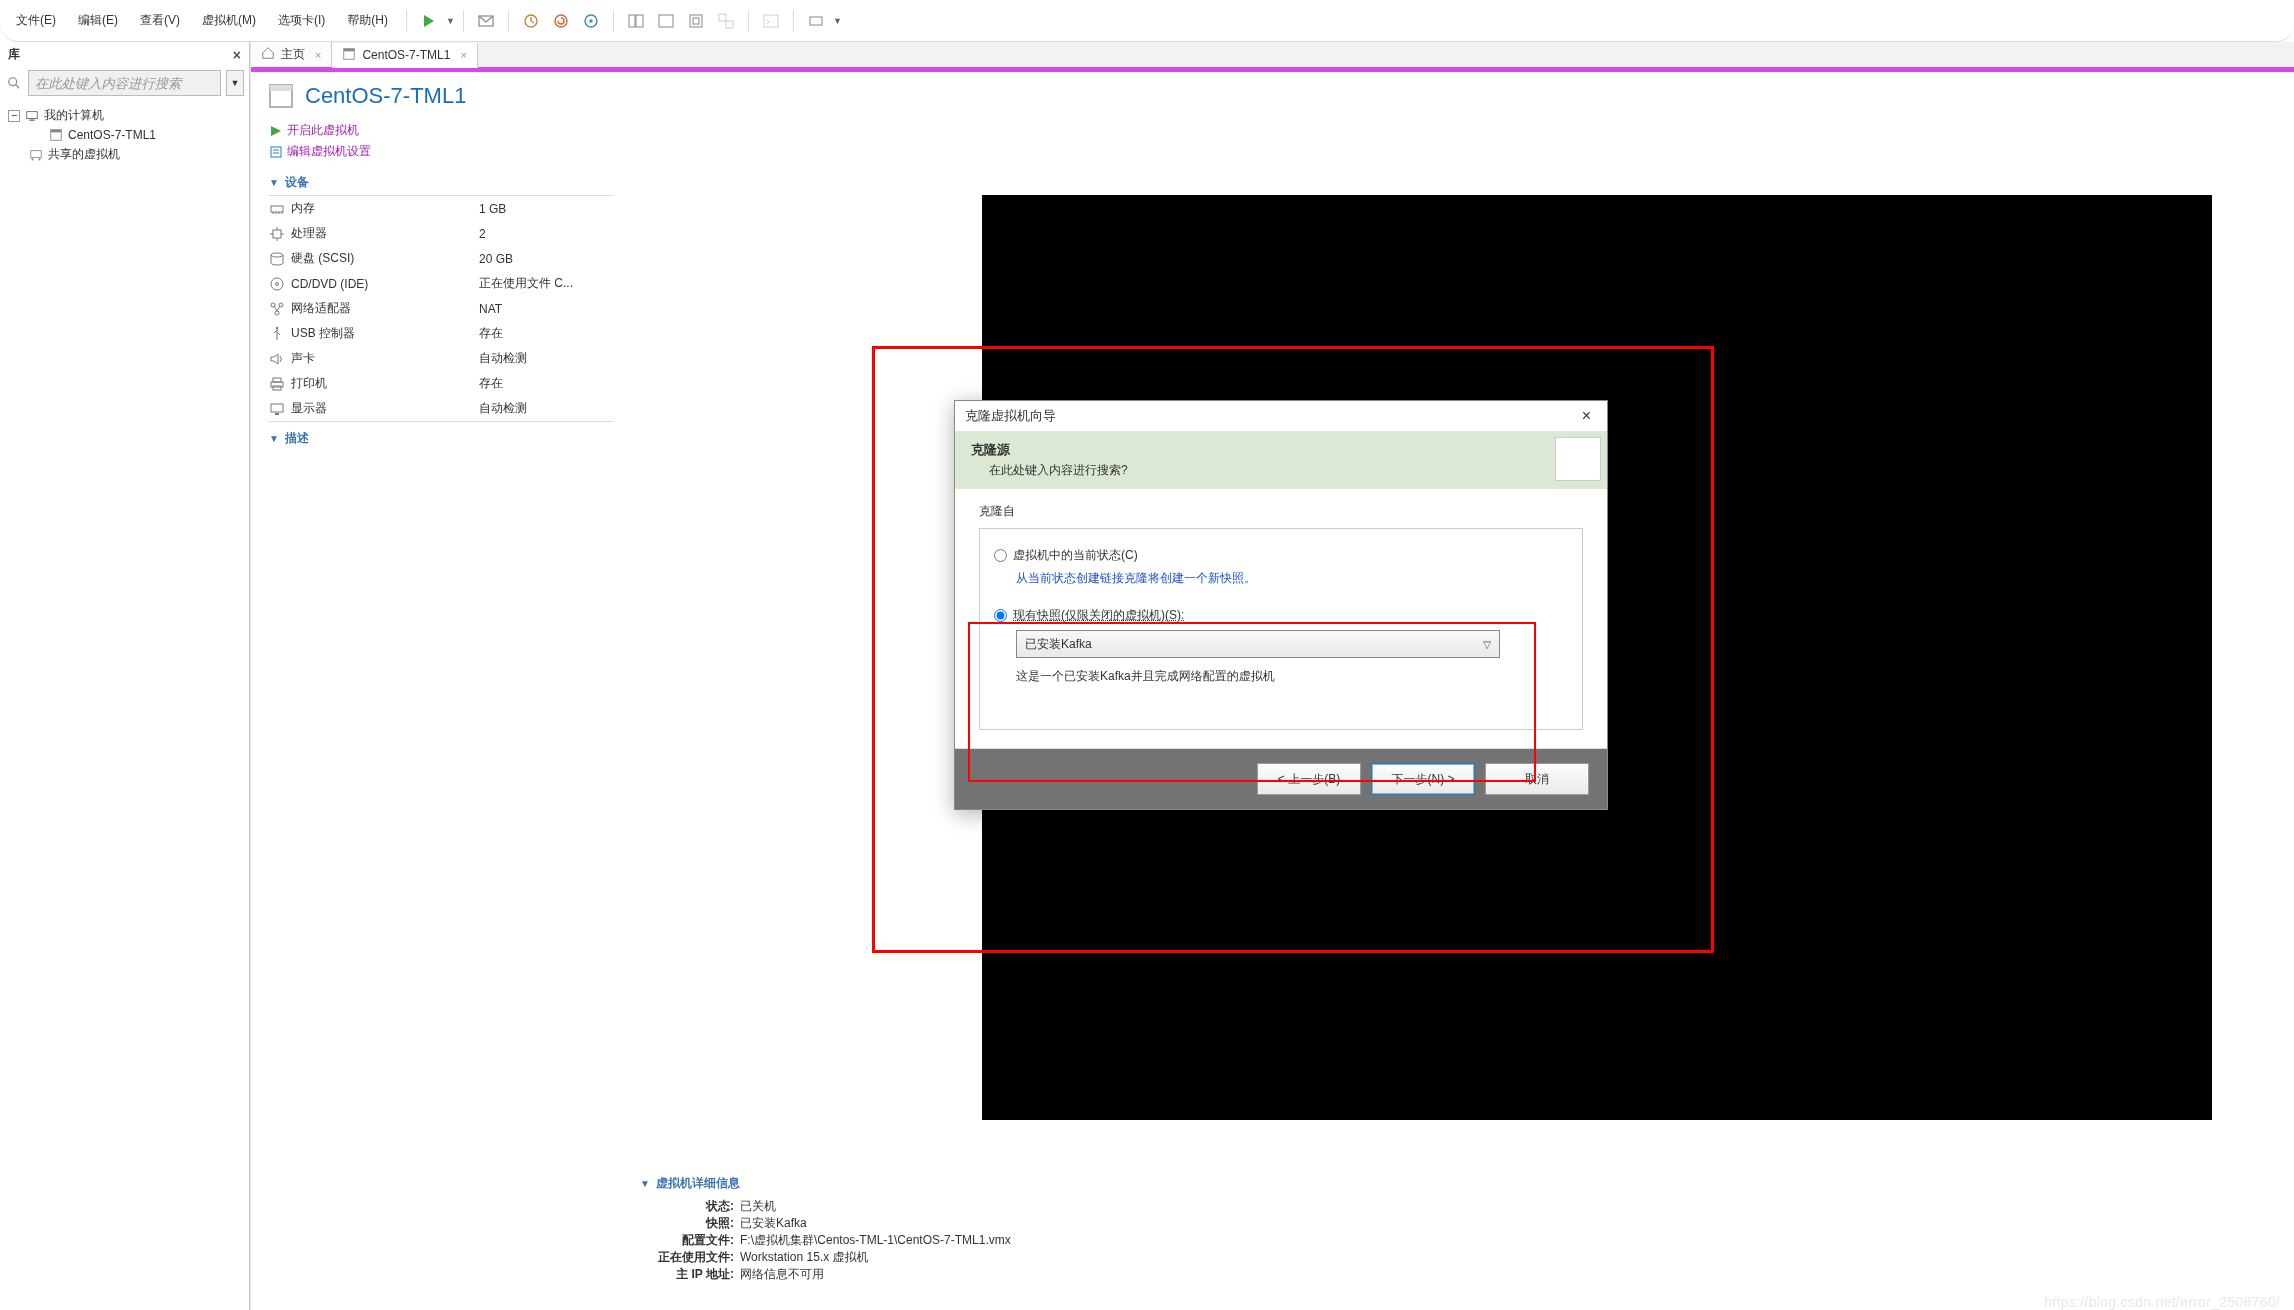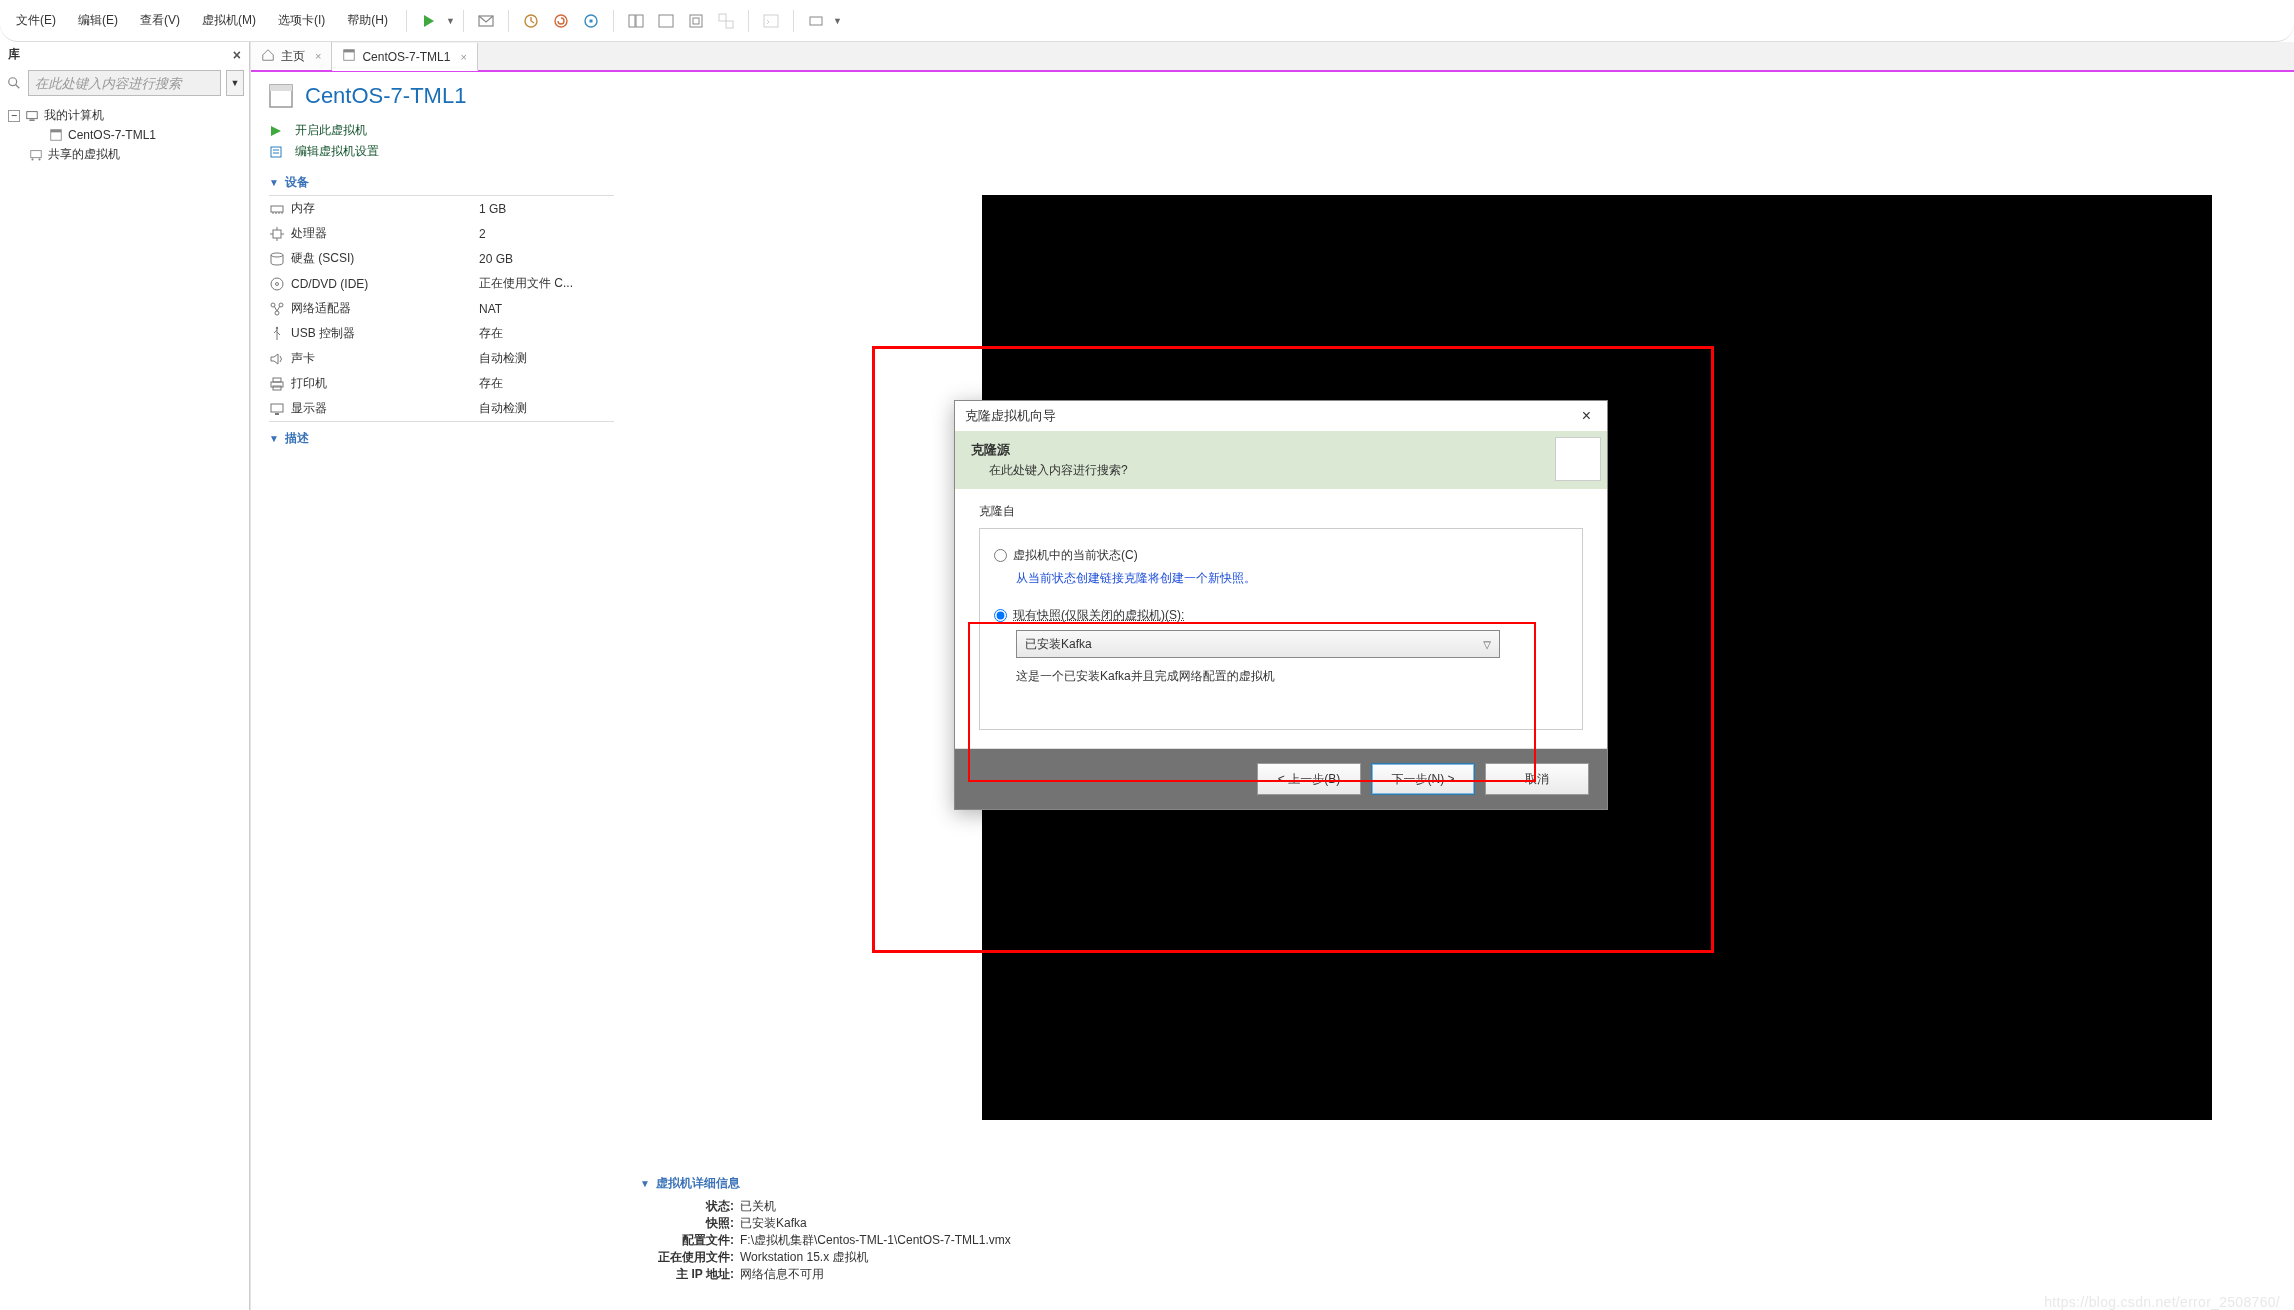--- a/index.html
+++ b/index.html
@@ -26,31 +26,31 @@
 .dd-btn { width: 22px; border: 1px solid #bbb; background: #f3f3f3; display: flex; align-items: center; justify-content: center; font-size: 9px; }
 .tree { padding: 6px 4px; }
 .tree-row { display: flex; align-items: center; gap: 4px; padding: 2px 4px; }
 .tree-toggle { width: 12px; text-align: center; font-family: monospace; border: 1px solid #999; font-size: 10px; line-height: 10px; }
 .tree-indent-1 { padding-left: 24px; }
 .tree-indent-2 { padding-left: 44px; }
 .tree-icon { width: 16px; display: flex; align-items: center; justify-content: center; }
 
 
 .content { flex: 1; display: flex; flex-direction: column; border-left: 1px solid #e5e5e5; }
-.tabs { display: flex; height: 30px; border-bottom: 2px solid #d946ef; background: #f2f2f2; align-items: stretch; }
+.tabs { display: flex; height: 30px; border-bottom: 5px solid #d946ef; background: #f2f2f2; align-items: stretch; }
 .tab { display: flex; align-items: center; gap: 6px; padding: 0 10px; border-right: 1px solid #ccc; background: #fcfcfc; font-size: 12px; }
 .tab.active { background: #fff; border-bottom: 1px solid #fff; position: relative; top: 1px; }
 .tab .tab-x { color: #999; font-size: 11px; margin-left: 4px; }
 
 .vm-title-row { display: flex; align-items: center; gap: 10px; padding: 10px 16px; }
 .vm-title-row .big-icon { width: 28px; height: 28px; }
 .vm-title { font-size: 22px; color: #1a6fb8; }
 
 .quick-actions { padding: 0 18px 4px 18px; }
-.quick-actions .qa { display: flex; align-items: center; gap: 12px; color: #14532d; padding: 2px 0; }
+.quick-actions .qa { display: flex; align-items: center; gap: 4px; color: #a21caf; padding: 2px 0; }
 .qa svg { width: 14px; height: 14px; }
 
 .section-head { display: flex; align-items: center; gap: 6px; color: #3b73b9; font-weight: bold; padding: 8px 18px 4px 18px; }
 .section-head .tri { font-size: 10px; color: #3b73b9; }
 .devices { padding: 0 18px; border-bottom: 0; }
 .devices-box { border-top: 1px solid #ddd; border-bottom: 1px solid #ddd; width: 345px; }
 .dev-row { display: flex; align-items: center; padding: 4px 0; }
 .dev-row .dev-label { display: flex; align-items: center; gap: 6px; width: 210px; }
 .dev-row .dev-val { }
 .dev-icon { width: 16px; height: 16px; color: #666; }

